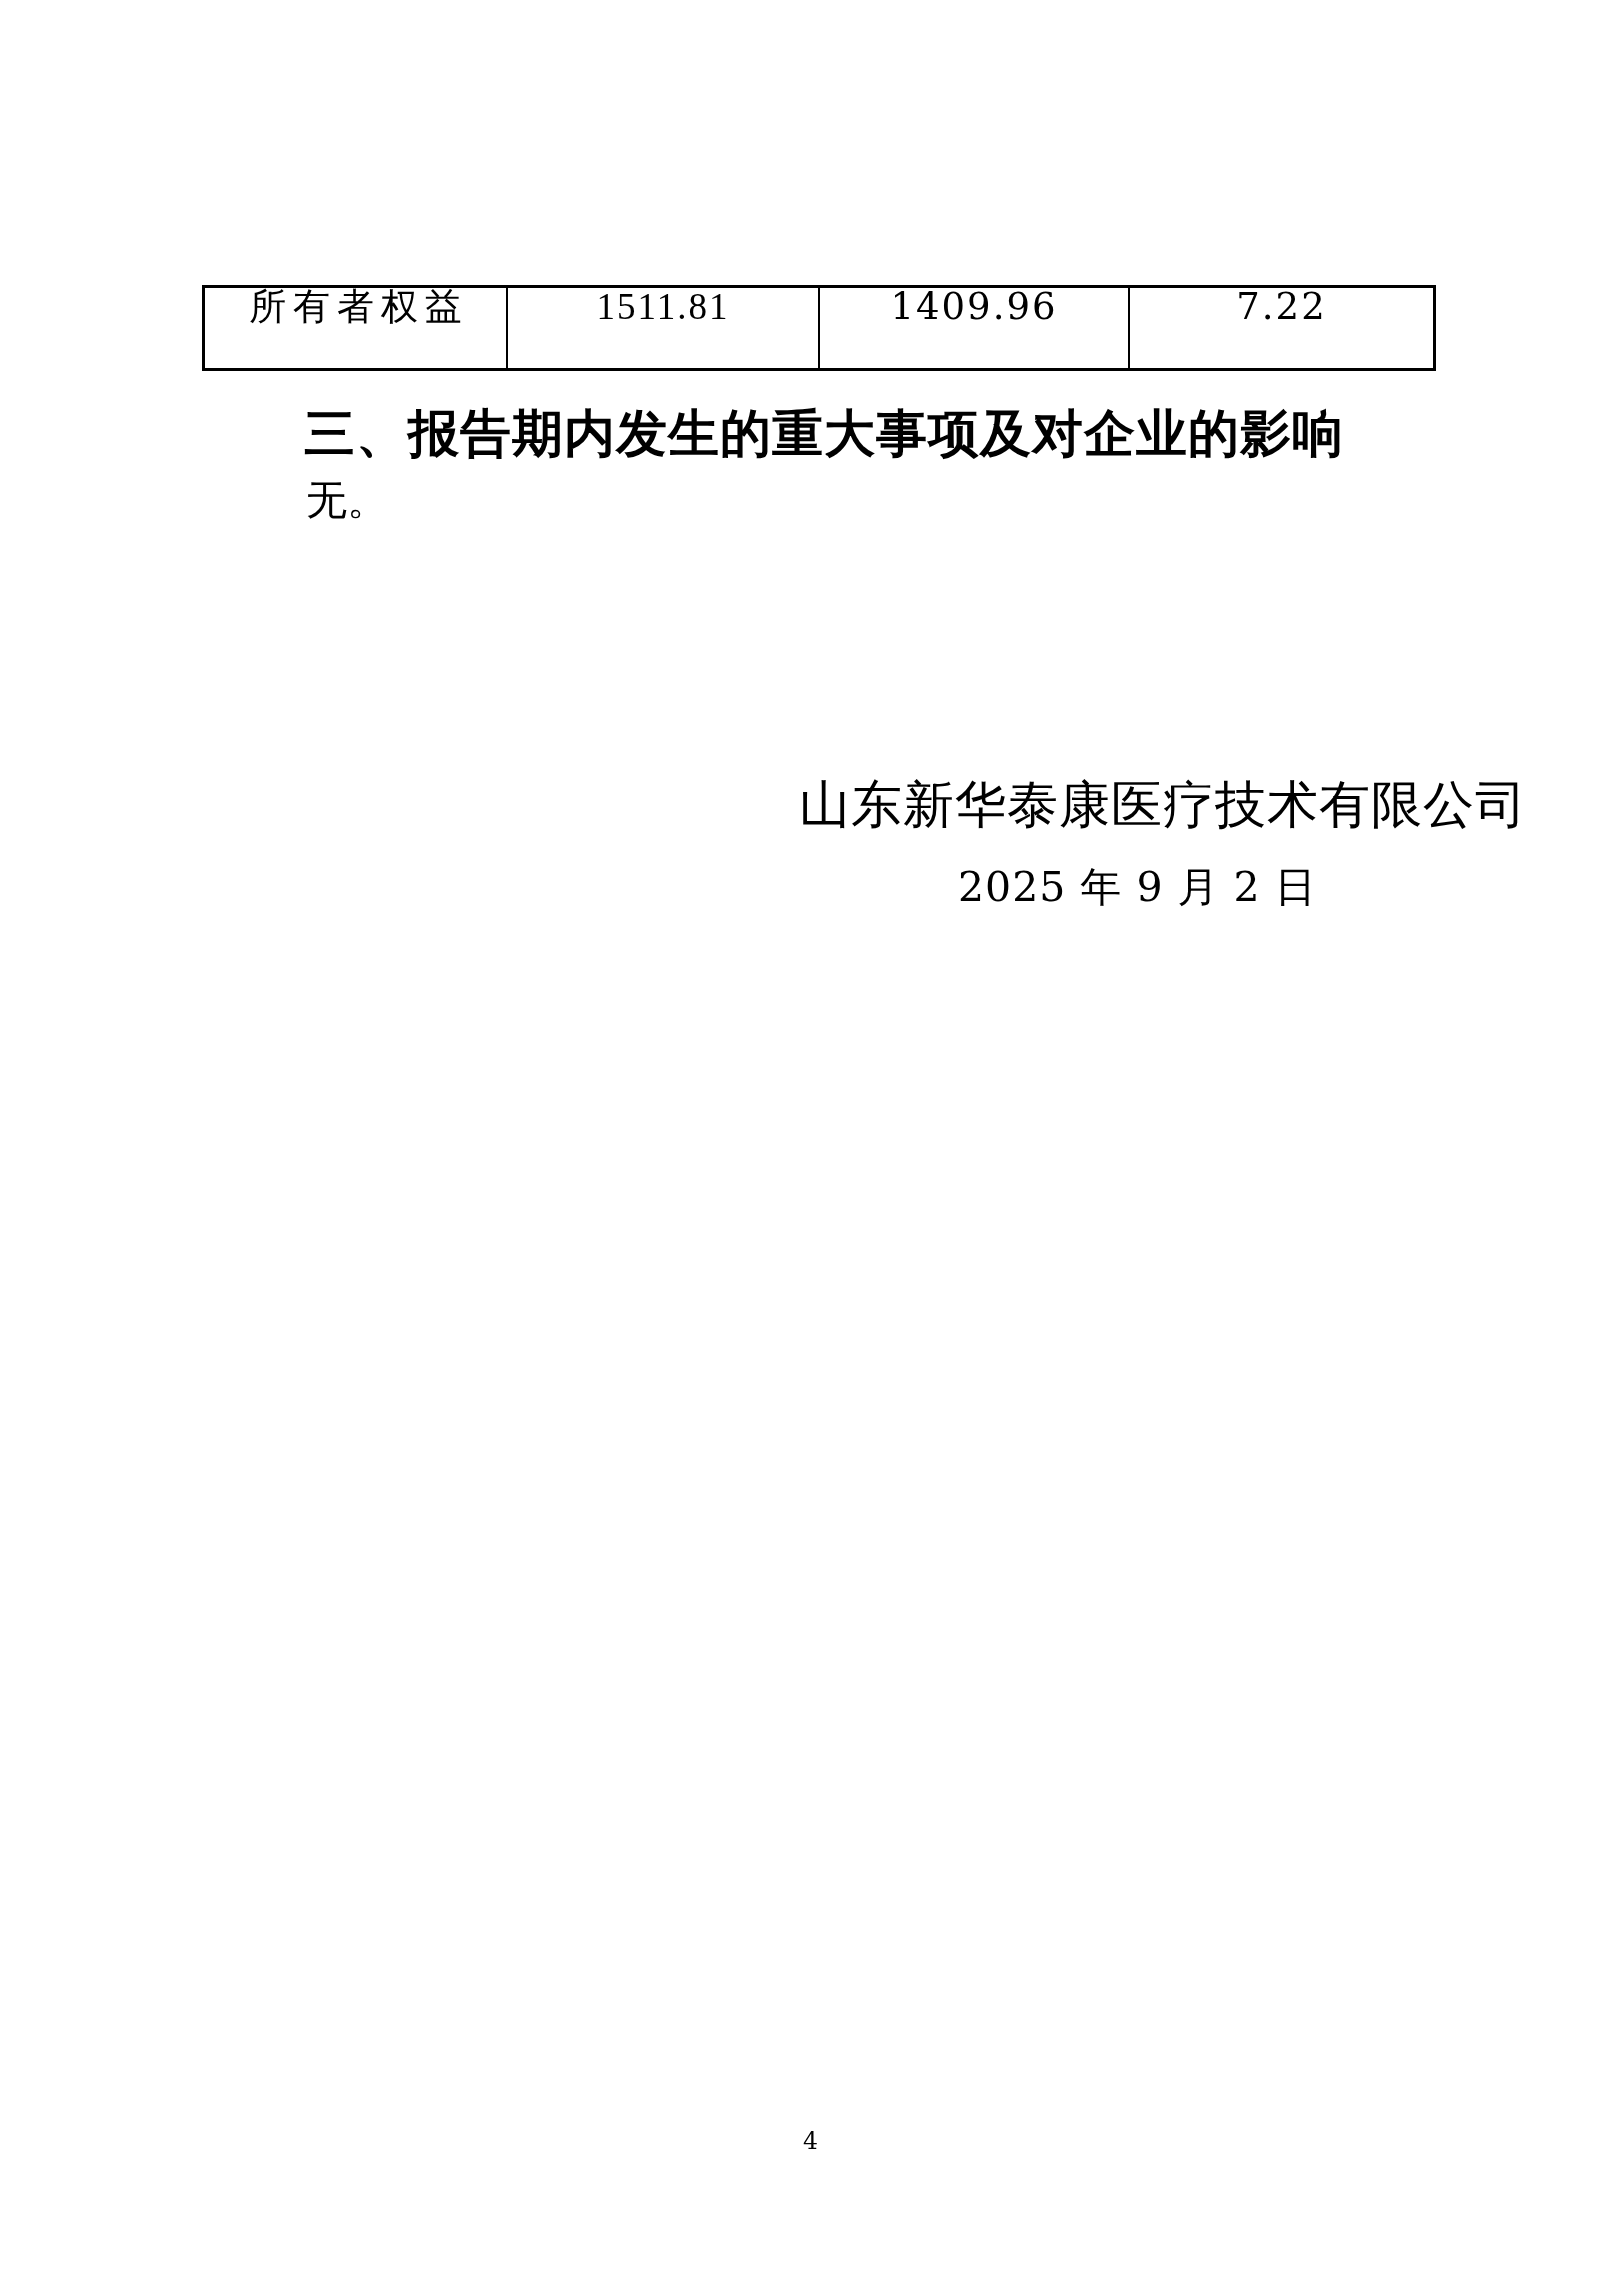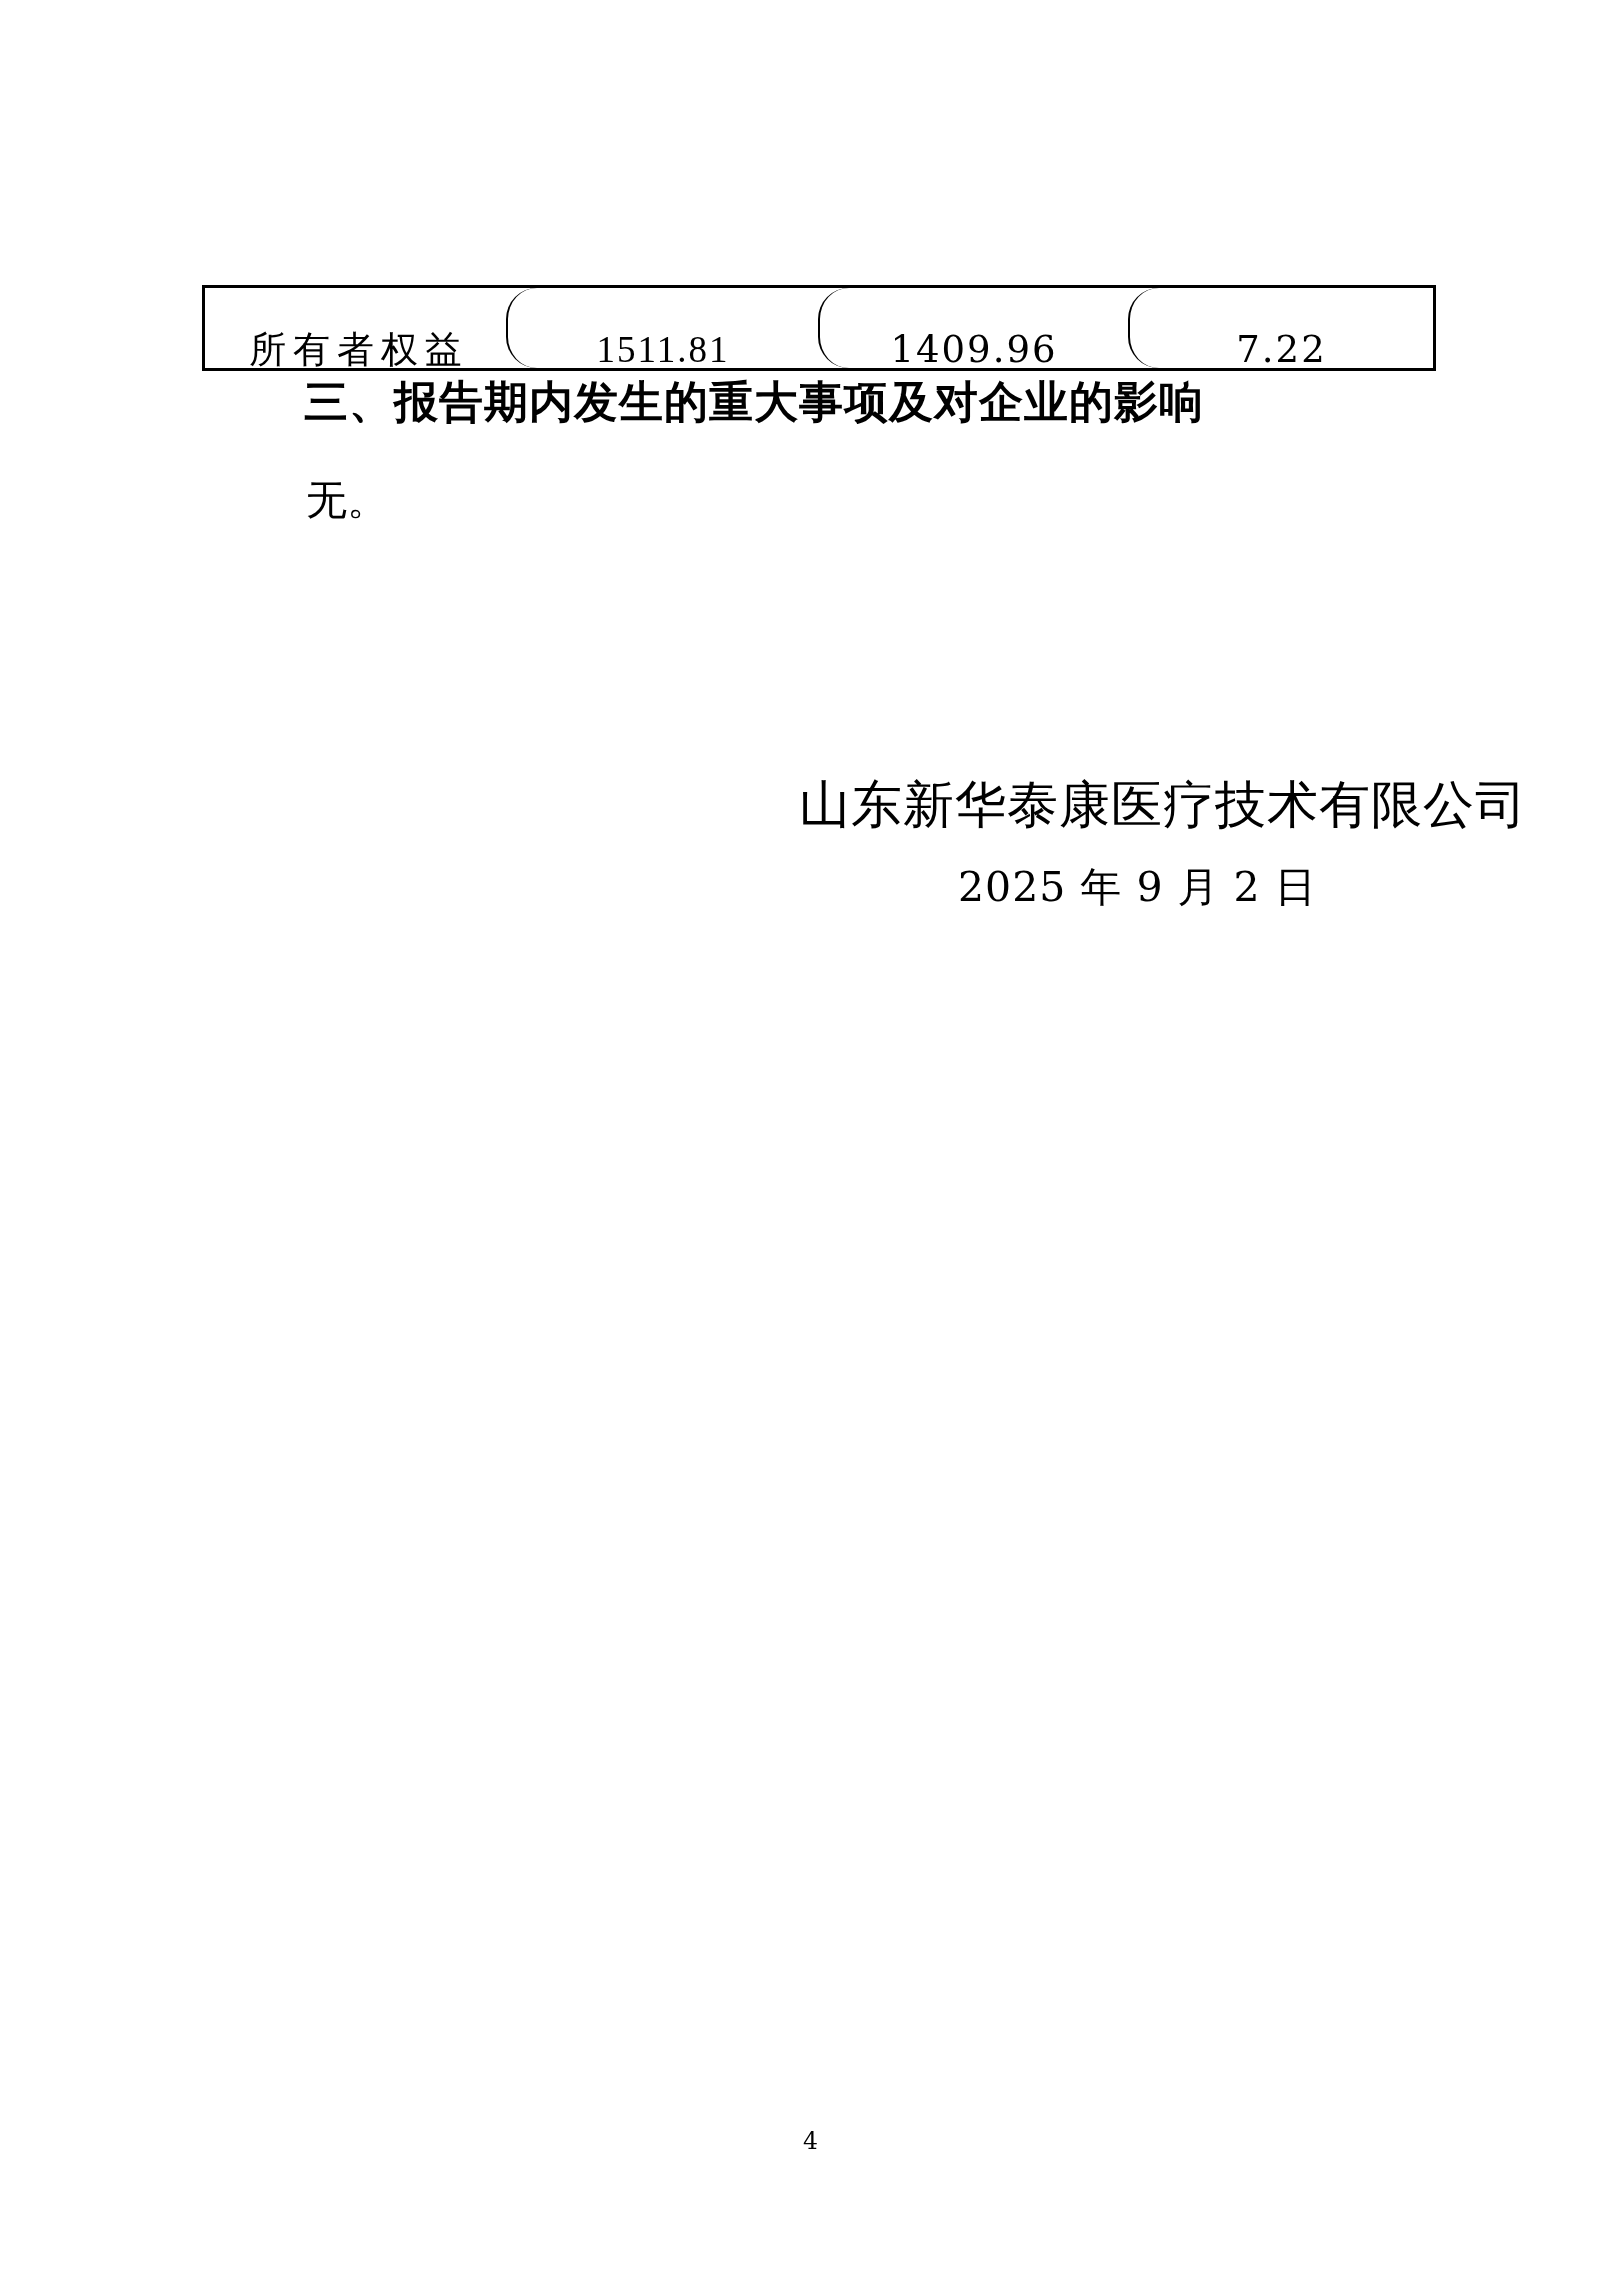--- a/index.html
+++ b/index.html
@@ -27,42 +27,41 @@
     height: 86px;
     box-sizing: border-box;
     border: 3.9px solid #000000;
     display: flex;
     align-items: stretch;
   }
   .doc-cell {
     box-sizing: border-box;
     border-left: 2px solid #000000;
     display: flex;
-    align-items: flex-end;
+    align-items: flex-start;
     justify-content: center;
     font-size: 37px;
     line-height: 1;
     white-space: nowrap;
-    border-radius: 31px;
   }
   .doc-cell.first { border-left: none; }
   .cell-label { width: 301px; letter-spacing: 6.9px; }
   .cell-label span { margin-right: -6.9px; }
   .cell-v1 { width: 312px; letter-spacing: 2px; font-family: Liberation Serif, serif; }
   .cell-v2 { width: 310px; letter-spacing: 2px; }
   .cell-v3 { flex: 1; letter-spacing: 2px; }
 
   
   .sec-heading {
     position: absolute;
     left: 304px;
-    top: 376px;
+    top: 408px;
     font-family: "DejaVu Sans", "Liberation Sans", sans-serif;
     font-weight: 700;
-    font-size: 44px;
+    font-size: 51px;
     line-height: 51px;
     letter-spacing: 1px;
     white-space: nowrap;
   }
 
   
   .sec-body {
     position: absolute;
     left: 306px;
     top: 476px;

